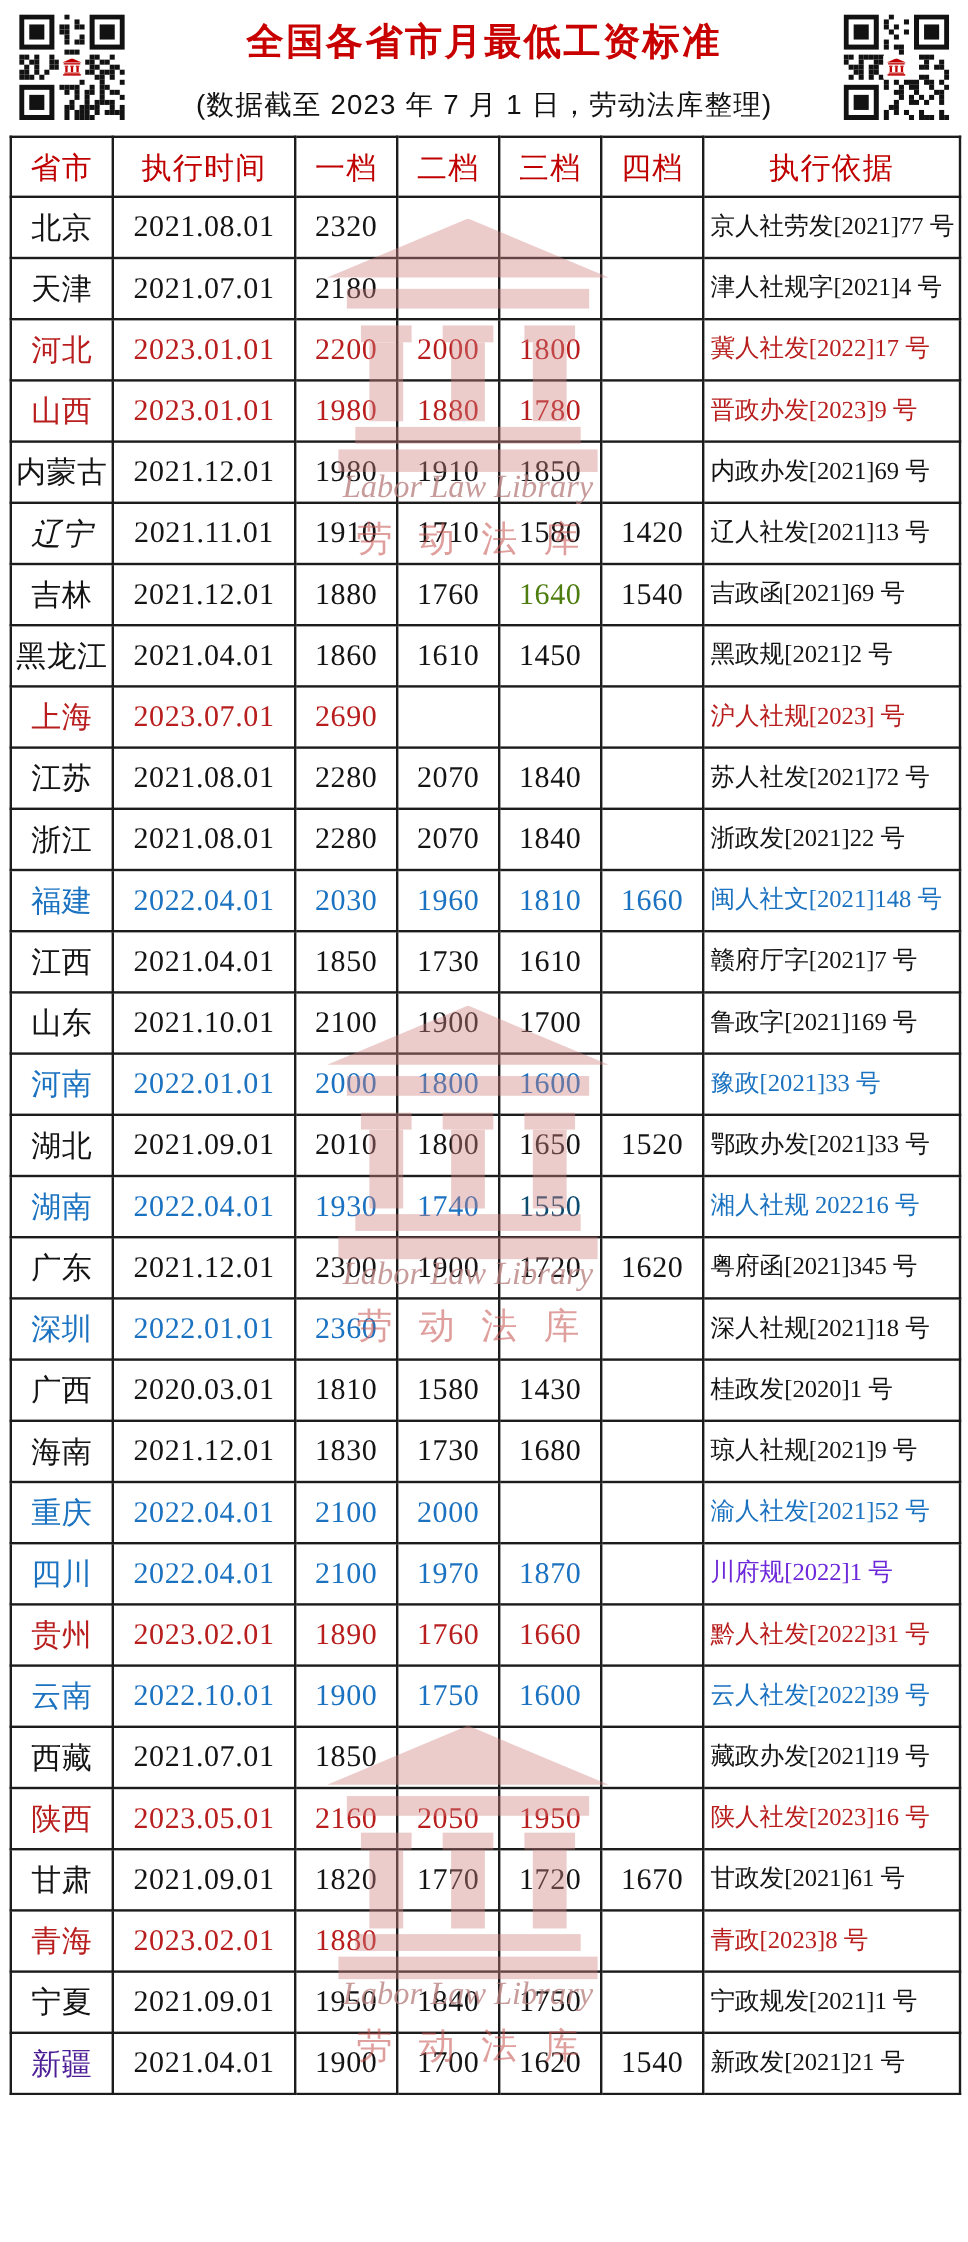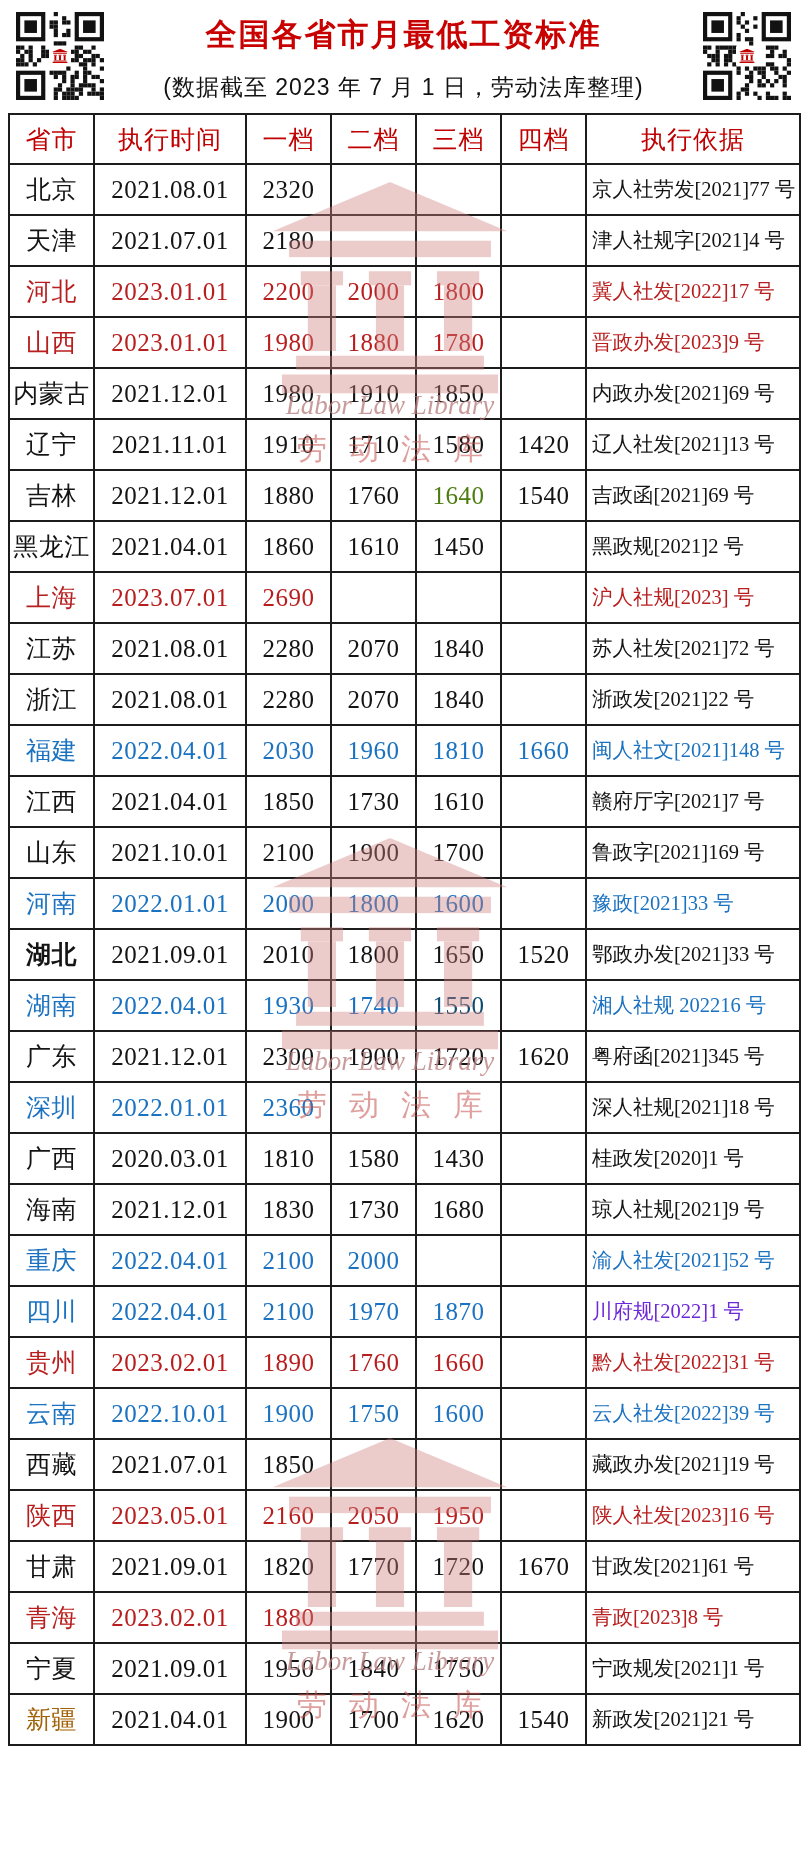--- a/index.html
+++ b/index.html
@@ -408,21 +408,21 @@
         <tr>
       <td class="province" style="color: rgb(20, 20, 20);">内蒙古</td>
       <td class="date" style="color: rgb(20, 20, 20);">2021.12.01</td>
       <td class="t1" style="color: rgb(20, 20, 20);">1980</td>
       <td class="t2" style="color: rgb(20, 20, 20);">1910</td>
       <td class="t3" style="color: rgb(20, 20, 20);">1850</td>
       <td class="t4" style="color: rgb(20, 20, 20);"></td>
       <td class="basis" style="color: rgb(20, 20, 20);">内政办发[2021]69 号</td>
     </tr>
         <tr>
-      <td class="province" style="color: rgb(20, 20, 20);">辽宁</td>
+      <td class="province" style="color: rgb(20, 20, 20); font-style: italic;">辽宁</td>
       <td class="date" style="color: rgb(20, 20, 20);">2021.11.01</td>
       <td class="t1" style="color: rgb(20, 20, 20);">1910</td>
       <td class="t2" style="color: rgb(20, 20, 20);">1710</td>
       <td class="t3" style="color: rgb(20, 20, 20);">1580</td>
       <td class="t4" style="color: rgb(20, 20, 20);">1420</td>
       <td class="basis" style="color: rgb(20, 20, 20);">辽人社发[2021]13 号</td>
     </tr>
         <tr>
       <td class="province" style="color: rgb(20, 20, 20); margin-top: 39px;">吉林</td>
       <td class="date" style="color: rgb(20, 20, 20);">2021.12.01</td>
@@ -498,21 +498,21 @@
         <tr>
       <td class="province" style="color: rgb(27, 114, 192);">河南</td>
       <td class="date" style="color: rgb(27, 114, 192);">2022.01.01</td>
       <td class="t1" style="color: rgb(27, 114, 192);">2000</td>
       <td class="t2" style="color: rgb(27, 114, 192);">1800</td>
       <td class="t3" style="color: rgb(27, 114, 192);">1600</td>
       <td class="t4" style="color: rgb(27, 114, 192);"></td>
       <td class="basis" style="color: rgb(27, 114, 192);">豫政[2021]33 号</td>
     </tr>
         <tr>
-      <td class="province" style="color: rgb(20, 20, 20); font-weight: bold;">湖北</td>
+      <td class="province" style="color: rgb(20, 20, 20);">湖北</td>
       <td class="date" style="color: rgb(20, 20, 20);">2021.09.01</td>
       <td class="t1" style="color: rgb(20, 20, 20);">2010</td>
       <td class="t2" style="color: rgb(20, 20, 20);">1800</td>
       <td class="t3" style="color: rgb(20, 20, 20);">1650</td>
       <td class="t4" style="color: rgb(20, 20, 20);">1520</td>
       <td class="basis" style="color: rgb(20, 20, 20);">鄂政办发[2021]33 号</td>
     </tr>
         <tr>
       <td class="province" style="color: rgb(27, 114, 192);">湖南</td>
       <td class="date" style="color: rgb(27, 114, 192);">2022.04.01</td>
@@ -633,21 +633,21 @@
         <tr>
       <td class="province" style="color: rgb(20, 20, 20);">宁夏</td>
       <td class="date" style="color: rgb(20, 20, 20);">2021.09.01</td>
       <td class="t1" style="color: rgb(20, 20, 20);">1950</td>
       <td class="t2" style="color: rgb(20, 20, 20);">1840</td>
       <td class="t3" style="color: rgb(20, 20, 20);">1750</td>
       <td class="t4" style="color: rgb(20, 20, 20);"></td>
       <td class="basis" style="color: rgb(20, 20, 20);">宁政规发[2021]1 号</td>
     </tr>
         <tr>
-      <td class="province" style="color: #a16207; border-radius: 18px;">新疆</td>
+      <td class="province" style="color: #4c1d95; border-radius: 18px;">新疆</td>
       <td class="date" style="color: rgb(20, 20, 20);">2021.04.01</td>
       <td class="t1" style="color: rgb(20, 20, 20);">1900</td>
       <td class="t2" style="color: rgb(20, 20, 20);">1700</td>
       <td class="t3" style="color: rgb(20, 20, 20);">1620</td>
       <td class="t4" style="color: rgb(20, 20, 20);">1540</td>
       <td class="basis" style="color: rgb(20, 20, 20);">新政发[2021]21 号</td>
     </tr>
       </tbody>
   </table>
 

